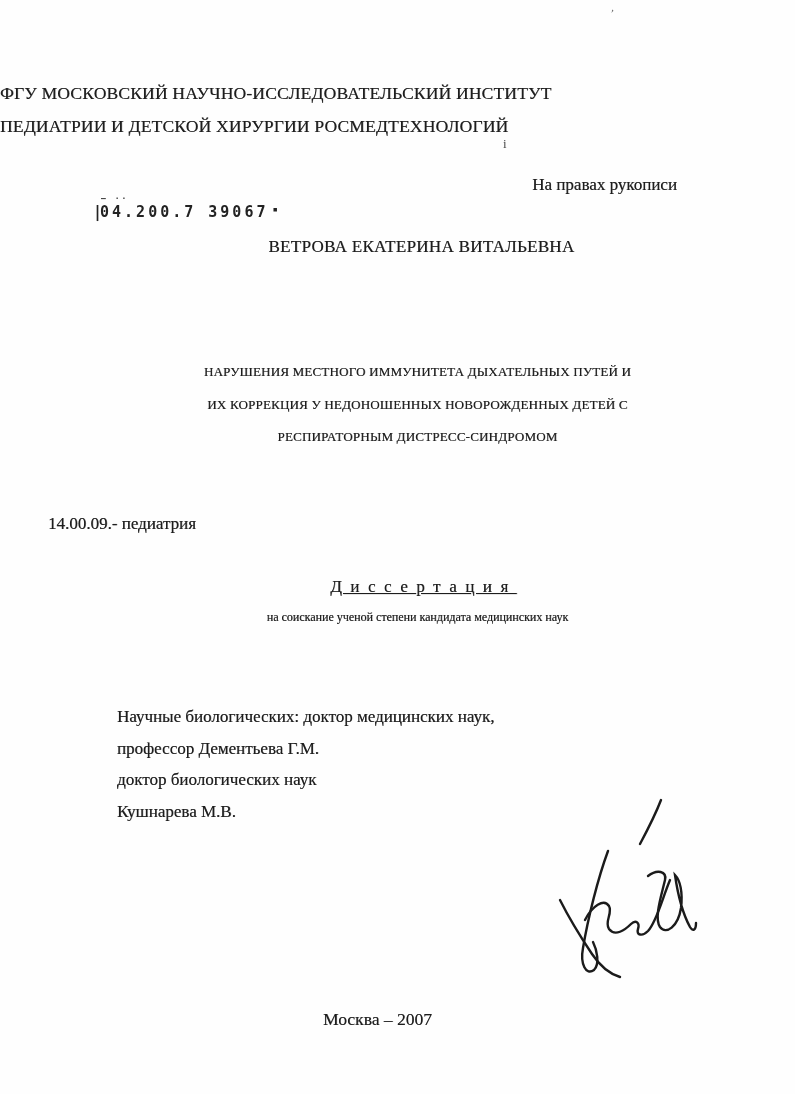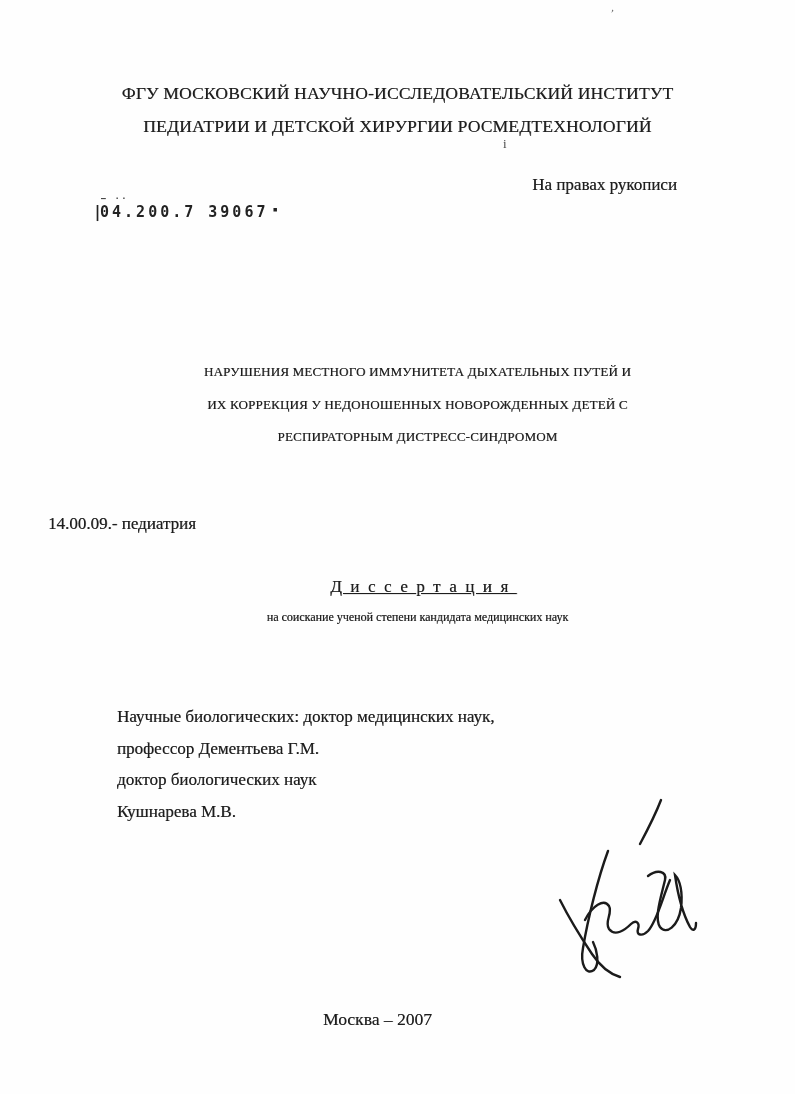--- a/index.html
+++ b/index.html
@@ -15,21 +15,21 @@
   }
   .page * { box-sizing: border-box; }
   .txt { text-shadow: 0.4px 0.2px 0 rgba(20,20,20,0.55); }
 
   .tick-top {
     position: absolute; left: 610px; top: 7px;
     font-size: 11px; color: #6d6d6d; transform: rotate(18deg);
   }
   .institution {
     position: absolute; top: 77px; left: 0; width: 100%;
-    text-align: center; font-size: 17.5px; line-height: 33px;
+    font-size: 17.5px; line-height: 33px;
     letter-spacing: 0.2px;
   }
   .tick-mid {
     position: absolute; left: 503px; top: 136px;
     font-size: 13px; color: #4a4a4a;
   }
   .manuscript-note {
     position: absolute; top: 175px; right: 118px;
     font-size: 17px;
   }
@@ -97,20 +97,21 @@
   </div>
 
   <span class="tick-mid">i</span>
 
   <div class="manuscript-note txt">На правах рукописи</div>
 
   <div class="stamp">
     <span class="stamp-topmarks">– ··</span><span class="stamp-prefix">|</span><span class="stamp-number">04.200.7 39067</span><span class="stamp-endmark">▪</span>
   </div>
 
+  <div class="author txt">ВЕТРОВА ЕКАТЕРИНА ВИТАЛЬЕВНА</div>
 
   <div class="title-block txt">
     <div>НАРУШЕНИЯ МЕСТНОГО ИММУНИТЕТА ДЫХАТЕЛЬНЫХ ПУТЕЙ И</div>
     <div>ИХ КОРРЕКЦИЯ У НЕДОНОШЕННЫХ НОВОРОЖДЕННЫХ ДЕТЕЙ С</div>
     <div>РЕСПИРАТОРНЫМ ДИСТРЕСС-СИНДРОМОМ</div>
   </div>
 
   <div class="specialty txt">14.00.09.- педиатрия</div>
 
   <div class="doc-type txt">Диссертация</div>

